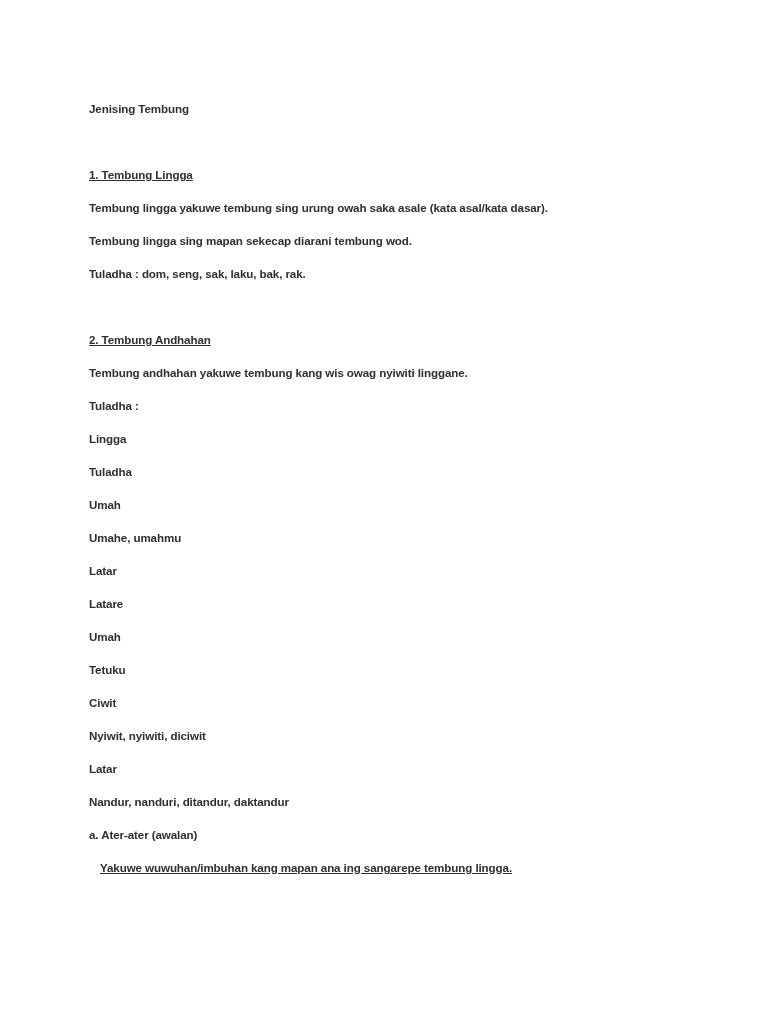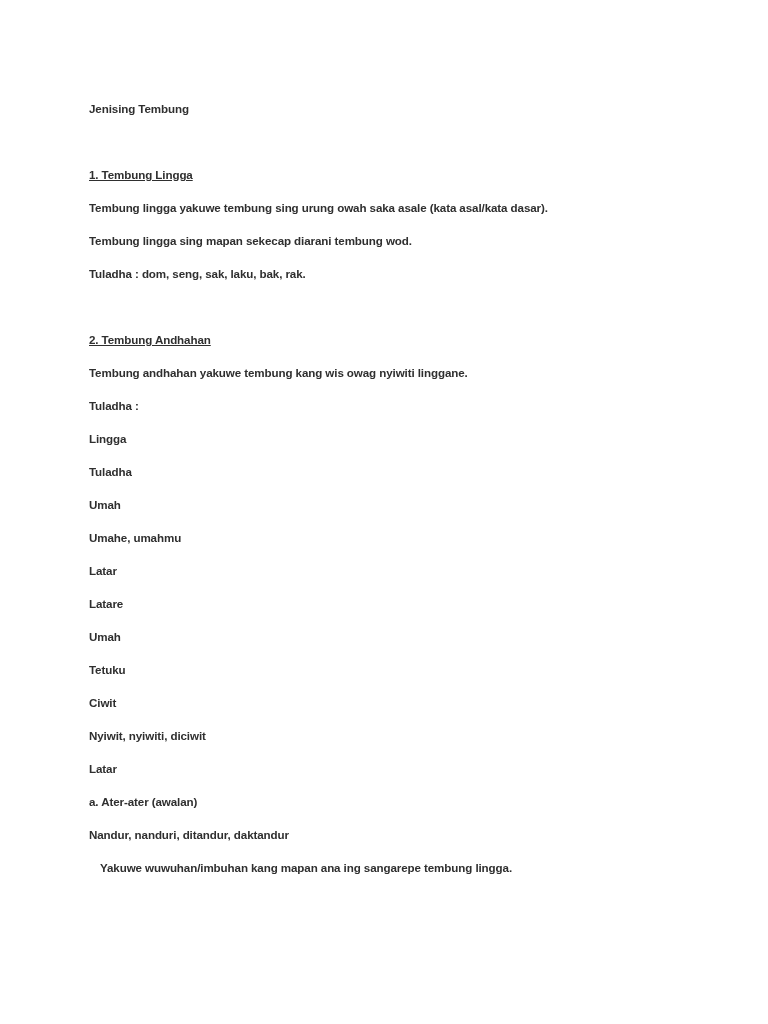--- a/index.html
+++ b/index.html
@@ -34,20 +34,21 @@
     height: 33px;
     white-space: pre;
     -webkit-font-smoothing: antialiased;
   }
   .line.spacer-before {
     margin-top: 33px;
     text-decoration: underline;
   }
   .line.indented {
     padding-left: 11px;
+    text-decoration: underline;
   }
 </style>
 </head>
 <body>
 
 <div class="page">
   <div class="doc-body" id="doc-body">
       <div class="line">Jenising Tembung</div>
       <div class="line spacer-before">1. Tembung Lingga</div>
       <div class="line">Tembung lingga yakuwe tembung sing urung owah saka asale (kata asal/kata dasar).</div>
@@ -60,17 +61,17 @@
       <div class="line">Tuladha</div>
       <div class="line">Umah</div>
       <div class="line">Umahe, umahmu</div>
       <div class="line">Latar</div>
       <div class="line">Latare</div>
       <div class="line">Umah</div>
       <div class="line">Tetuku</div>
       <div class="line">Ciwit</div>
       <div class="line">Nyiwit, nyiwiti, diciwit</div>
       <div class="line">Latar</div>
+      <div class="line">Nandur, nanduri, ditandur, daktandur</div>
       <div class="line">a. Ater-ater (awalan)</div>
-      <div class="line">Nandur, nanduri, ditandur, daktandur</div>
       <div class="line indented">Yakuwe wuwuhan/imbuhan kang mapan ana ing sangarepe tembung lingga.</div>
     </div>
 </div>
 
 </body></html>

